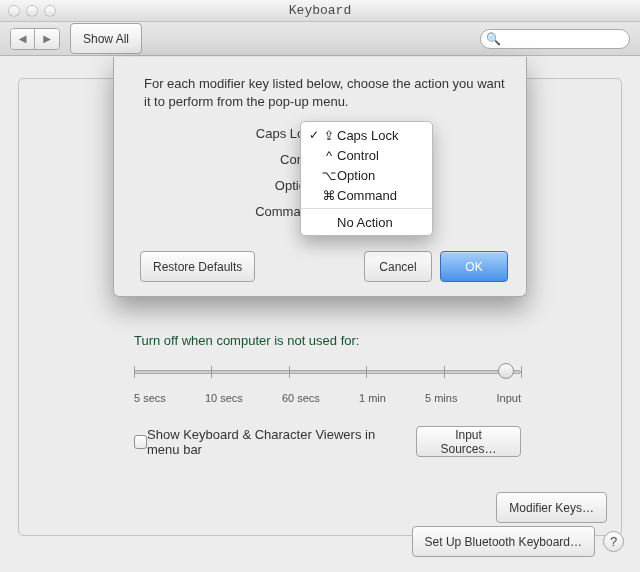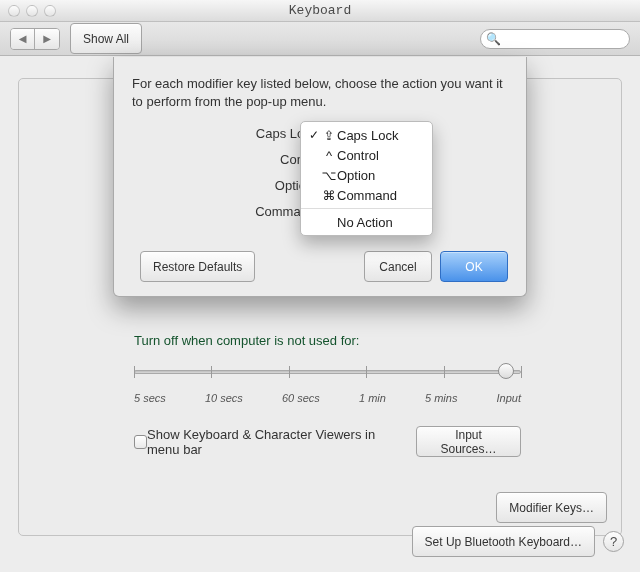--- a/index.html
+++ b/index.html
@@ -154,21 +154,20 @@
     background: linear-gradient(#fdfdfd,#dcdcdc);
     border: 1px solid #8f8f8f;
     transform: translateX(-50%);
   }
   .ticklabels {
     display: flex;
     justify-content: space-between;
     font-size: 11px;
     color: #555;
     margin-top: 4px;
-    font-style: italic;
   }
 
   .menubar-row {
     display: flex;
     align-items: center;
     margin-top: 22px;
   }
   .chk {
     width: 14px; height: 14px;
     border: 1px solid #8f8f8f;
@@ -210,21 +209,21 @@
     width: 414px;
     height: 240px;
     background: #ececec;
     border: 1px solid #aaa;
     border-top: none;
     border-radius: 0 0 6px 6px;
     box-shadow: 0 12px 26px rgba(0,0,0,.35);
     padding: 18px 18px 0 18px;
   }
   .sheet p {
-    margin: 0 0 10px 0;
+    margin: 0 0 10px 12px;
     font-size: 13px;
     color: #333;
     line-height: 1.35;
   }
   .mod-rows { margin-top: 6px; }
   .mod-row {
     display: flex;
     align-items: center;
     justify-content: flex-end;
     gap: 8px;

